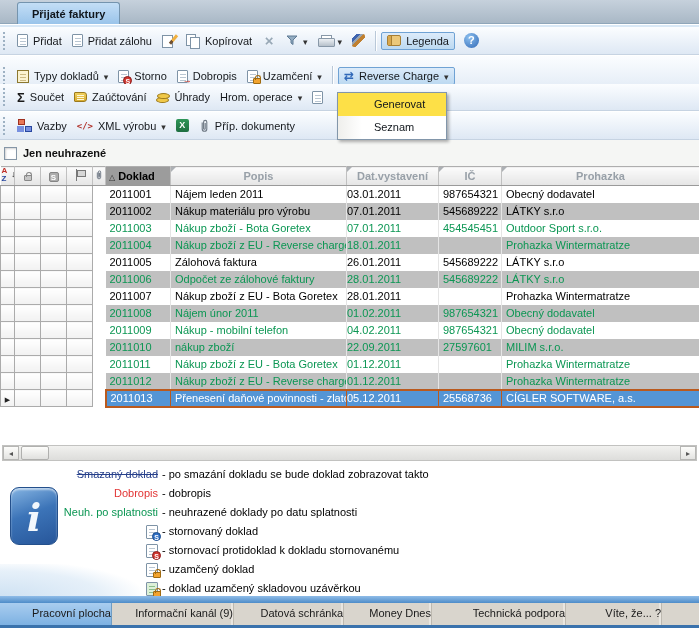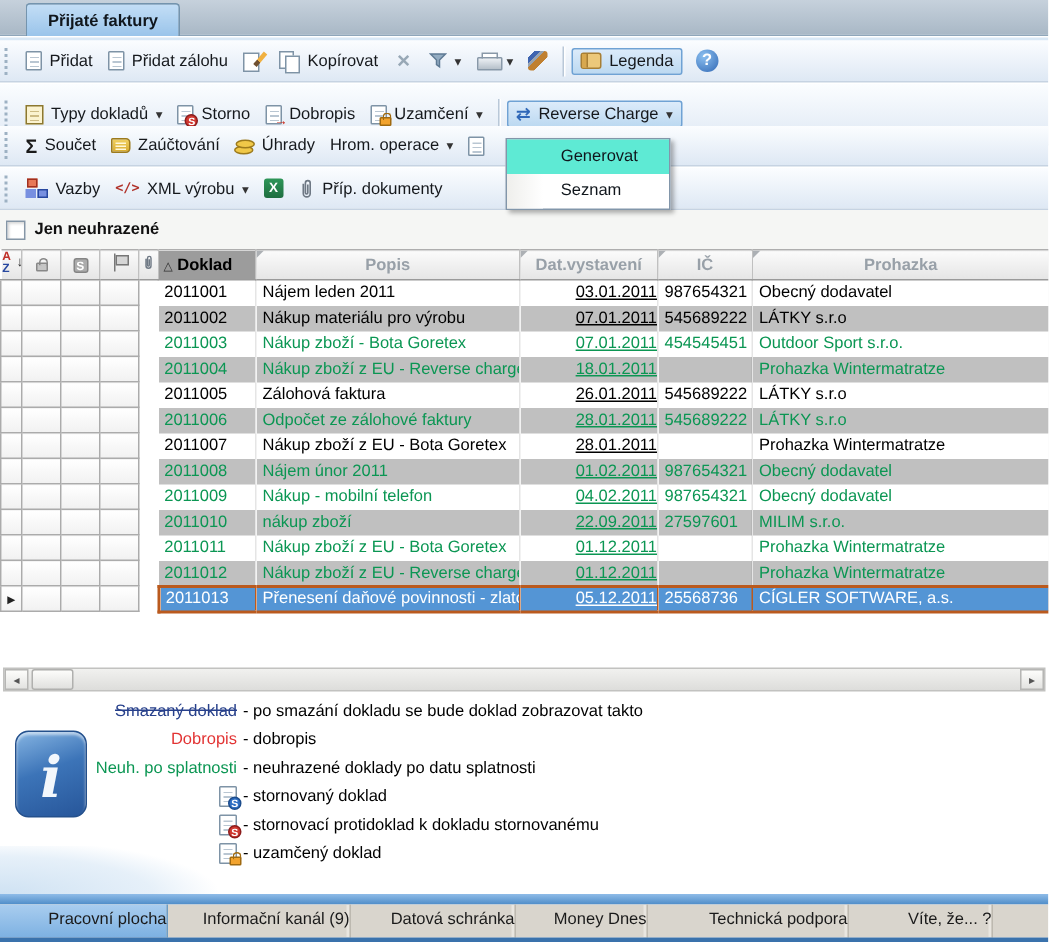--- a/index.html
+++ b/index.html
@@ -74,21 +74,21 @@
   .excel-icon::after{content:"X";}
   .mail-icon{position:relative;width:14px;height:10px;background:#F6EFDC;border:1px solid #A89878;flex:none;}
   .mail-icon::before{content:"";position:absolute;left:0;top:0;border-left:6px solid transparent;border-right:6px solid transparent;border-top:5px solid #E0D0A8;}
   .mail-icon::after{content:"";position:absolute;left:-5px;top:-5px;width:7px;height:7px;background:#D03020;clip-path:polygon(0 15%,100% 50%,0 85%);}
 
   
   .rc-wrap{position:relative;}
   .rc-menu{position:absolute;top:24px;left:-2px;width:110px;background:#FFF;border:1px solid #8296AA;box-shadow:2px 2px 3px rgba(0,0,0,.3);z-index:50;}
   .rc-item{height:23px;line-height:23px;padding-left:36px;position:relative;color:#10161C;}
   .rc-item:not(.hl)::before{content:"";position:absolute;left:0;top:0;bottom:0;width:24px;background:linear-gradient(90deg,#EFEFEC,#FFF);}
-  .rc-item.hl{background:#5eead4;}
+  .rc-item.hl{background:#fde047;}
 
   
   .filter-row{position:absolute;left:0;top:140px;width:699px;height:26px;background:#F5F6F4;display:flex;align-items:center;}
   .cb{display:inline-block;width:13px;height:13px;background:#FFF;border:1px solid #8596A6;box-shadow:inset 1px 1px 2px rgba(0,0,0,.18);margin-left:4px;flex:none;}
   .cb-label{font-weight:bold;margin-left:6px;}
 
   
   .grid{position:absolute;left:0;top:166px;width:699px;border-collapse:collapse;table-layout:fixed;font-size:11px;}
   .grid th{height:18px;padding:0;position:relative;font-weight:bold;border-top:1px solid #AEAEAE;border-bottom:1px solid #9A9A9A;border-right:1px solid #C0C0C0;background:linear-gradient(#FBFBFB,#E5E5E5);color:#98A0A8;overflow:hidden;white-space:nowrap;}
   .grid th.hl2{text-align:center;}
@@ -96,21 +96,21 @@
   .grid th.hd{background:#9C9C9C;color:#000;text-align:left;padding-left:3px;}
   .sort-tri{font-size:8px;color:#303030;margin-right:3px;}
   .sort-tri::after{content:"△";}
   .grid td{height:17px;padding:0;overflow:hidden;white-space:nowrap;}
   td.g,td.i{background:linear-gradient(#FFF,#F1F1F1);border:1px solid #ABABAB;}
   td.sp{background:#FFF;}
   td.d{color:#000;border-right:1px solid rgba(0,0,0,.10);}
   tr.stripe td.d{background:#C0C0C0;}
   tr.green td.d{color:#0B9653;}
   td.dk,td.pp,td.icn,td.dod{padding-left:4px;}
-  td.dt{text-align:right;text-decoration:underline;}
+  td.dt{text-align:left;}
   tr.sel td.d{background:#5495D5;color:#FFF;border-top:2px solid #BA5A1E;border-bottom:2px solid #BA5A1E;border-right:1px solid #BA5A1E;}
   tr.sel td.dk{border-left:2px solid #BA5A1E;}
   tr.sel td.dod{border-right:2px solid #BA5A1E;}
   tr.sel td.g{text-align:center;}
   tr.sel td.g::after{content:"▶";font-size:7px;color:#222;}
 
   
   .az-icon{display:inline-block;width:15px;height:16px;position:relative;}
   .az-icon i{font-style:normal;position:absolute;font-weight:bold;}
   .az-icon .a{left:1px;top:0;font-size:8px;color:#C03028;line-height:8px;}
@@ -518,20 +518,24 @@
         <span class="lgdesc">- stornovaný doklad</span>
       </div>
       <div class="lgrow">
         <span class="lglabel"><span class="lgico doc-icon lg-doc"><span class="badge-s bs-red">S</span></span></span>
         <span class="lgdesc">- stornovací protidoklad k dokladu stornovanému</span>
       </div>
       <div class="lgrow">
         <span class="lglabel"><span class="lgico doc-icon lg-doc"><span class="badge-lock"></span></span></span>
         <span class="lgdesc">- uzamčený doklad</span>
       </div>
+      <div class="lgrow">
+        <span class="lglabel"><span class="lgico doc-icon doc-green lg-doc"><span class="badge-lock"></span></span></span>
+        <span class="lgdesc">- doklad uzamčený skladovou uzávěrkou</span>
+      </div>
     </div>
     <div class="swoosh"></div>
   </div>
 
   <div class="bluebar"></div>
   <div class="btabs">
     <div class="btab active" style="width:112px">Pracovní plocha</div>
     <div class="btab" style="width:122px">Informační kanál (9)</div>
     <div class="btab" style="width:110px">Datová schránka</div>
     <div class="btab" style="width:88px">Money Dnes</div>

